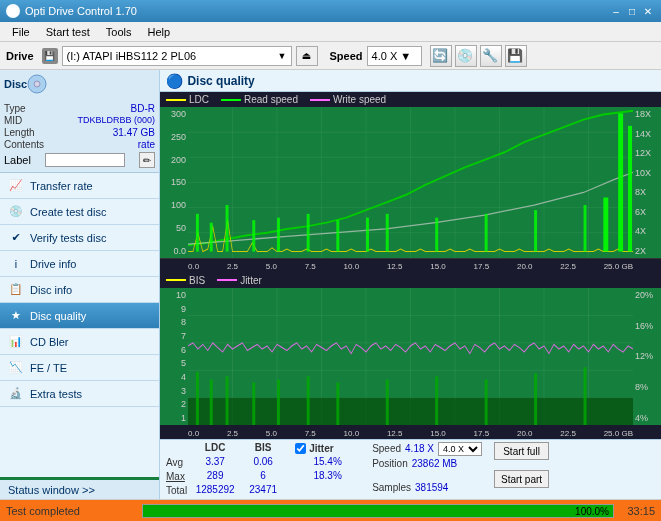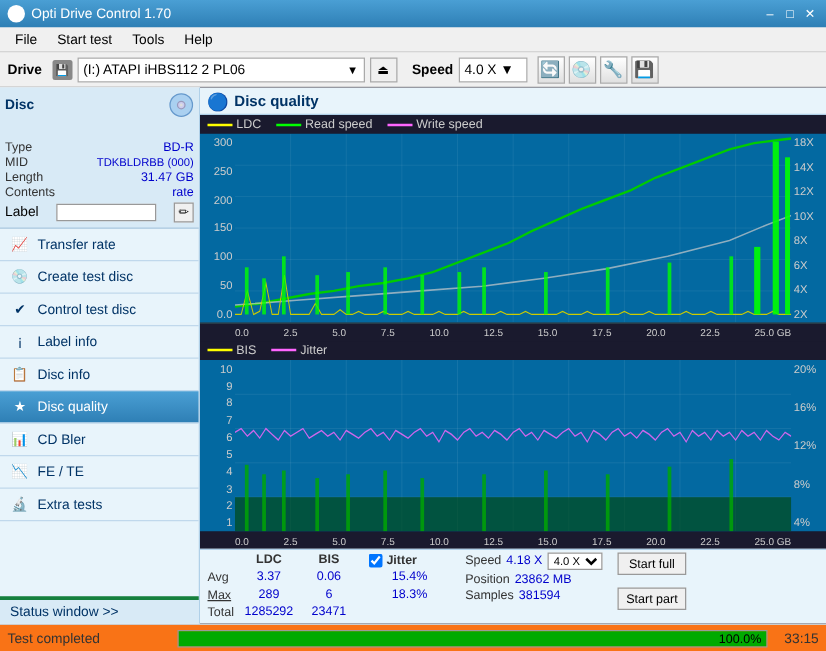--- a/index.html
+++ b/index.html
@@ -154,22 +154,21 @@
 
     
     .disc-panel {
       background: #d8eaf6;
       padding: 4px;
       border-bottom: 1px solid #aac8e0;
     }
     .disc-panel-header {
       display: flex;
       align-items: center;
-      justify-content: space-between;
-      margin-bottom: 19px;
+      margin-bottom: 9px;
     }
     .disc-label {
       font-weight: bold;
       font-size: 11px;
       color: #003366;
     }
     .disc-info-row {
       display: flex;
       justify-content: space-between;
       font-size: 10px;
@@ -289,21 +288,21 @@
     .legend-color {
       width: 20px;
       height: 2px;
       display: inline-block;
     }
     .legend-text { color: #ccc; font-size: 10px; }
 
     
     .chart-upper, .chart-lower {
       position: relative;
-      background: #0369a1;
+      background: #15803d;
       flex: 1;
       padding-left: 18px;
     }
     .chart-upper { border-bottom: 1px solid #333; }
 
     .chart-y-axis {
       position: absolute;
       left: 0;
       top: 0;
       bottom: 0;
@@ -483,25 +482,25 @@
       <div class="nav-item">
         <span class="nav-icon">📈</span>
         <span>Transfer rate</span>
       </div>
       <div class="nav-item">
         <span class="nav-icon">💿</span>
         <span>Create test disc</span>
       </div>
       <div class="nav-item">
         <span class="nav-icon">✔</span>
-        <span>Control test disc</span>
+        <span>Verify tests disc</span>
       </div>
       <div class="nav-item">
         <span class="nav-icon">ℹ</span>
-        <span>Label info</span>
+        <span>Drive info</span>
       </div>
       <div class="nav-item">
         <span class="nav-icon">📋</span>
         <span>Disc info</span>
       </div>
       <div class="nav-item active">
         <span class="nav-icon">★</span>
         <span>Disc quality</span>
       </div>
       <div class="nav-item">
@@ -748,21 +747,21 @@
           <span style="font-size:10px;color:#333;">Speed</span>
           <span style="font-size:10px;color:#0000cc;">4.18 X</span>
           <select style="border:1px solid #999;background:white;height:14px;font-size:9px;width:44px;">
             <option>4.0 X</option>
           </select>
         </div>
         <div style="display:flex;align-items:flex-end;gap:4px;height:13px;">
           <span style="font-size:10px;color:#333;">Position</span>
           <span style="font-size:10px;color:#0000cc;">23862 MB</span>
         </div>
-        <div style="display:flex;align-items:center;gap:4px;height:13px;">
+        <div style="display:flex;align-items:center;gap:4px;height:13px;margin-top:11px;">
           <span style="font-size:10px;color:#333;">Samples</span>
           <span style="font-size:10px;color:#0000cc;">381594</span>
         </div>
       </div>
 
       <div style="display:flex;flex-direction:column;gap:10px;margin-left:8px;">
         <button class="start-btn">Start full</button>
         <button class="start-btn">Start part</button>
       </div>
     </div>

